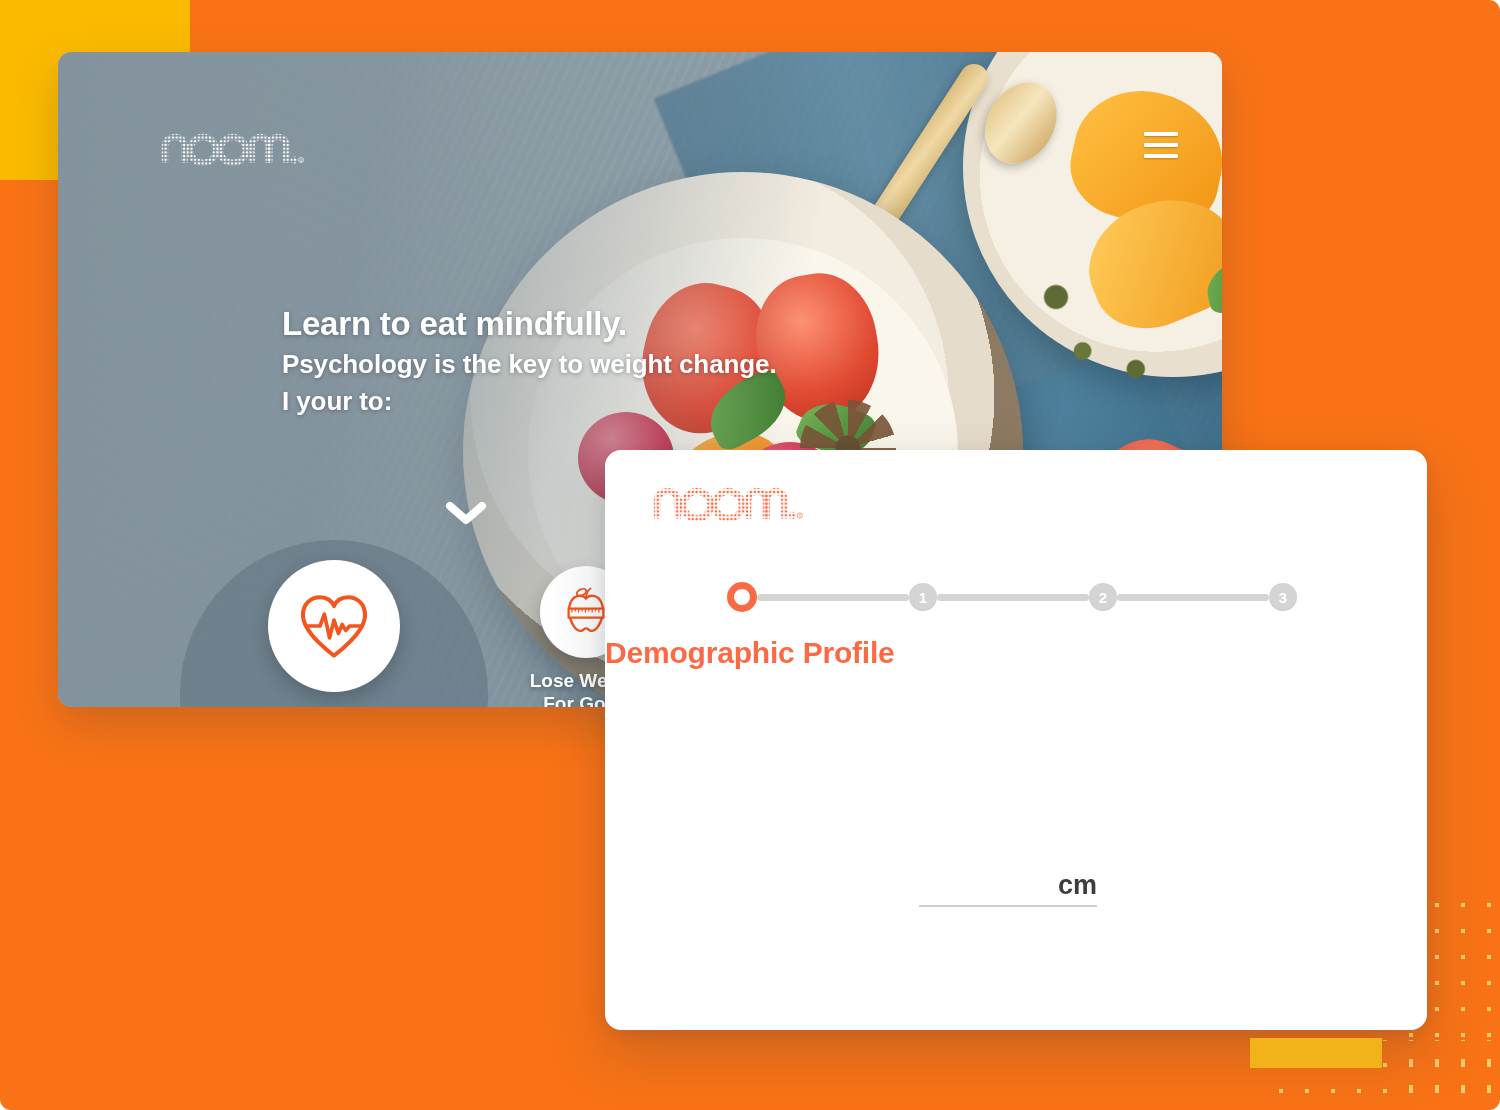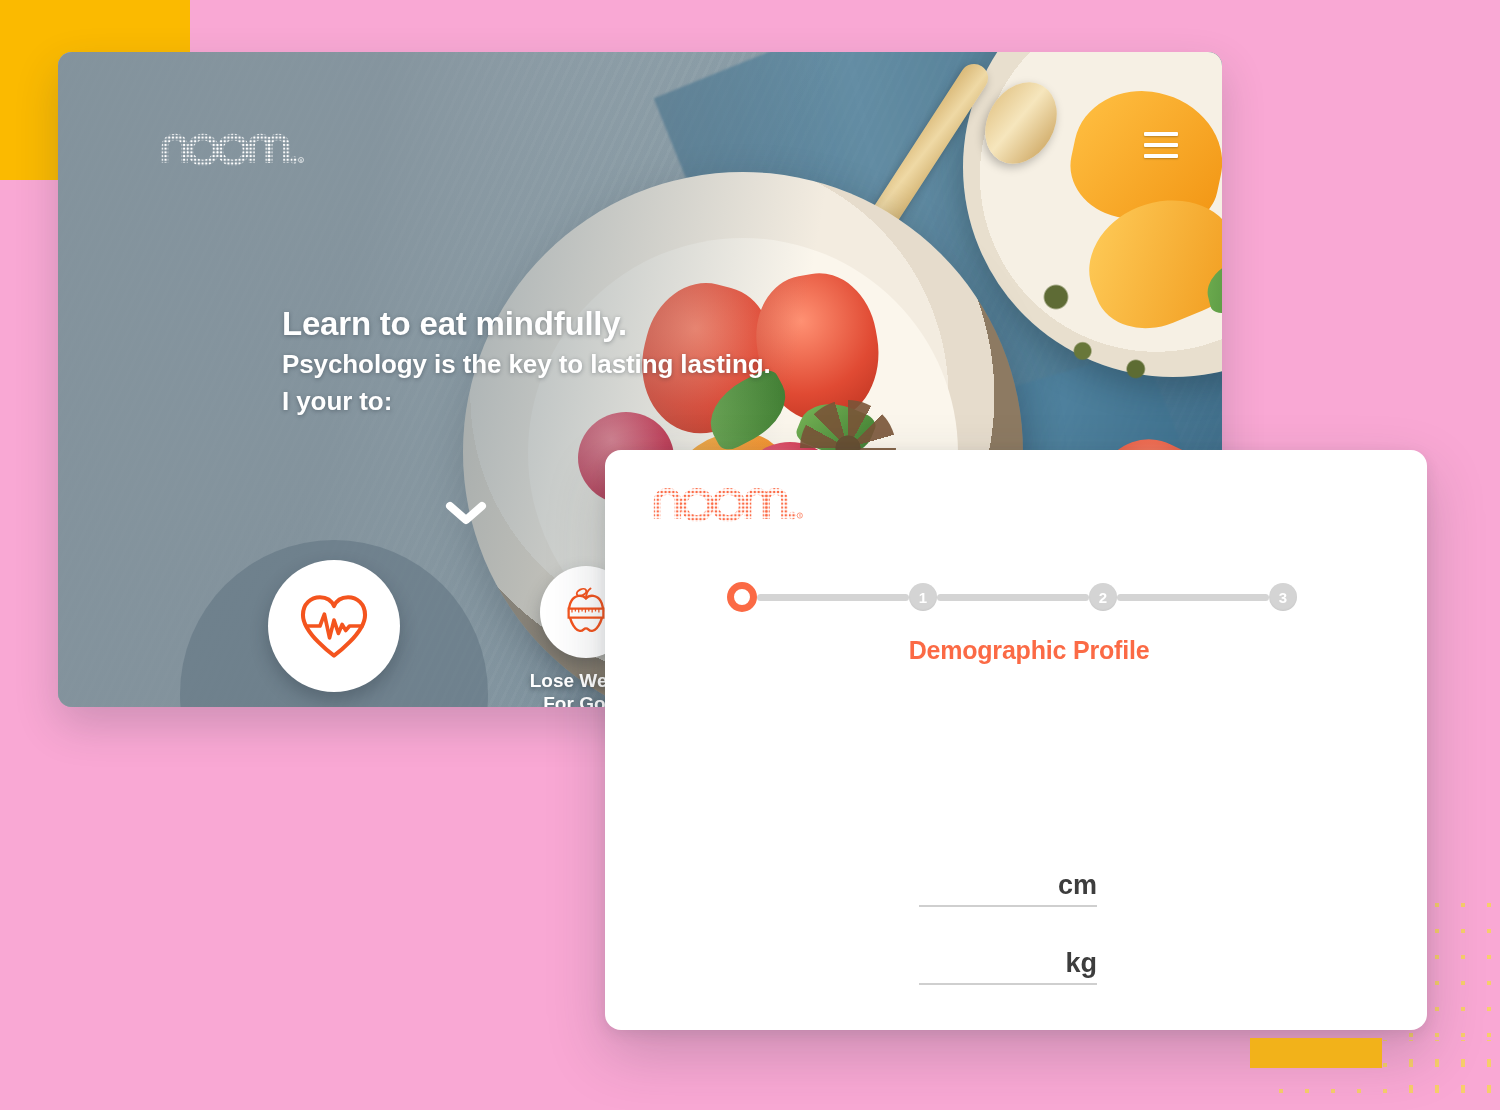--- a/index.html
+++ b/index.html
@@ -3,21 +3,21 @@
 <meta charset="utf-8">
 <title>noom onboarding</title>
 <style>
   * { margin:0; padding:0; box-sizing:border-box; }
   html, body {
     width:1500px; height:1110px;
     background:#ffffff;
     font-family:"Liberation Sans", sans-serif;
     overflow:hidden;
   }
-  .stage { position:relative; width:1500px; height:1110px; background:#f9a8d4; }
+  .stage { position:relative; width:1500px; height:1110px; background:#f97316;border-radius:11px; }
 
   
   .yellow-top-left{
     position:absolute; left:0; top:0; width:190px; height:180px;
     background:#FBBA00; border-bottom-right-radius:26px;
   }
   .yellow-bottom-bar{
     position:absolute; left:1250px; top:1038px; width:132px; height:30px;
     background:#F2B21A;
   }
@@ -229,22 +229,22 @@
     display:flex; align-items:center; justify-content:center;
     color:#fff; font-size:15px; font-weight:700; flex:0 0 auto;
     box-shadow:inset 0 -1px 2px rgba(0,0,0,.05);
   }
   .step-node.active{
     width:30px; height:30px; background:transparent;
     border:7px solid #FB6A45; box-shadow:none;
   }
 
   .step-title{
-    position:absolute; left:0; right:0; top:186px; text-align:center;
-    color:#FB6A45; font-size:25px; font-weight:700; letter-spacing:-.2px;margin-left:26px;
+    position:absolute; left:0; right:0; top:186px; 
+    color:#FB6A45; font-size:30px; font-weight:700; letter-spacing:-.2px;
   }
   .question{
     position:absolute; left:0; right:0; top:300px; text-align:center;
     color:#4b4b4b; font-size:31px; font-weight:400; letter-spacing:-.2px;
   }
 
   .fields{ position:absolute; left:314px; top:395px; width:178px; }
   .field{ position:relative; height:78px;font-weight:bold; }
   .field .val{
     position:absolute; right:0; bottom:22px; font-size:27px; color:#3d3d3d;
@@ -312,21 +312,21 @@
     </svg>
 
     <div class="hamburger" role="button" aria-label="menu">
       <span></span>
         <span></span>
         <span></span>
     </div>
 
     <div class="hero-copy">
       <div class="h1">Learn to eat mindfully.</div>
-      <div class="h2">Psychology is the key to lasting lasting.</div>
+      <div class="h2">Psychology is the key to weight change.</div>
       <div class="h2">I your to:</div>
     </div>
 
     <svg class="chevron" viewBox="0 0 44 30" aria-label="scroll down">
       <path d="M6 8 L22 22 L38 8" fill="none" stroke="#ffffff" stroke-width="8" stroke-linecap="round" stroke-linejoin="round"></path>
     </svg>
 
     <div class="halo"></div>
 
     <div class="goal goal-fit">
@@ -394,22 +394,18 @@
       <div class="step-node">3</div>
     </div>
 
     <div class="step-title">Demographic Profile</div>
 
     <div class="fields">
       <div class="field">
         <span class="val">cm</span>
         <div class="rule"></div>
       </div>
-      <div class="field">
-        <span class="val">kg</span>
-        <div class="rule"></div>
-      </div>
     </div>
   </div>
 
   <div class="yellow-bottom-bar"></div>
 
 </div>
 
 </body></html>

